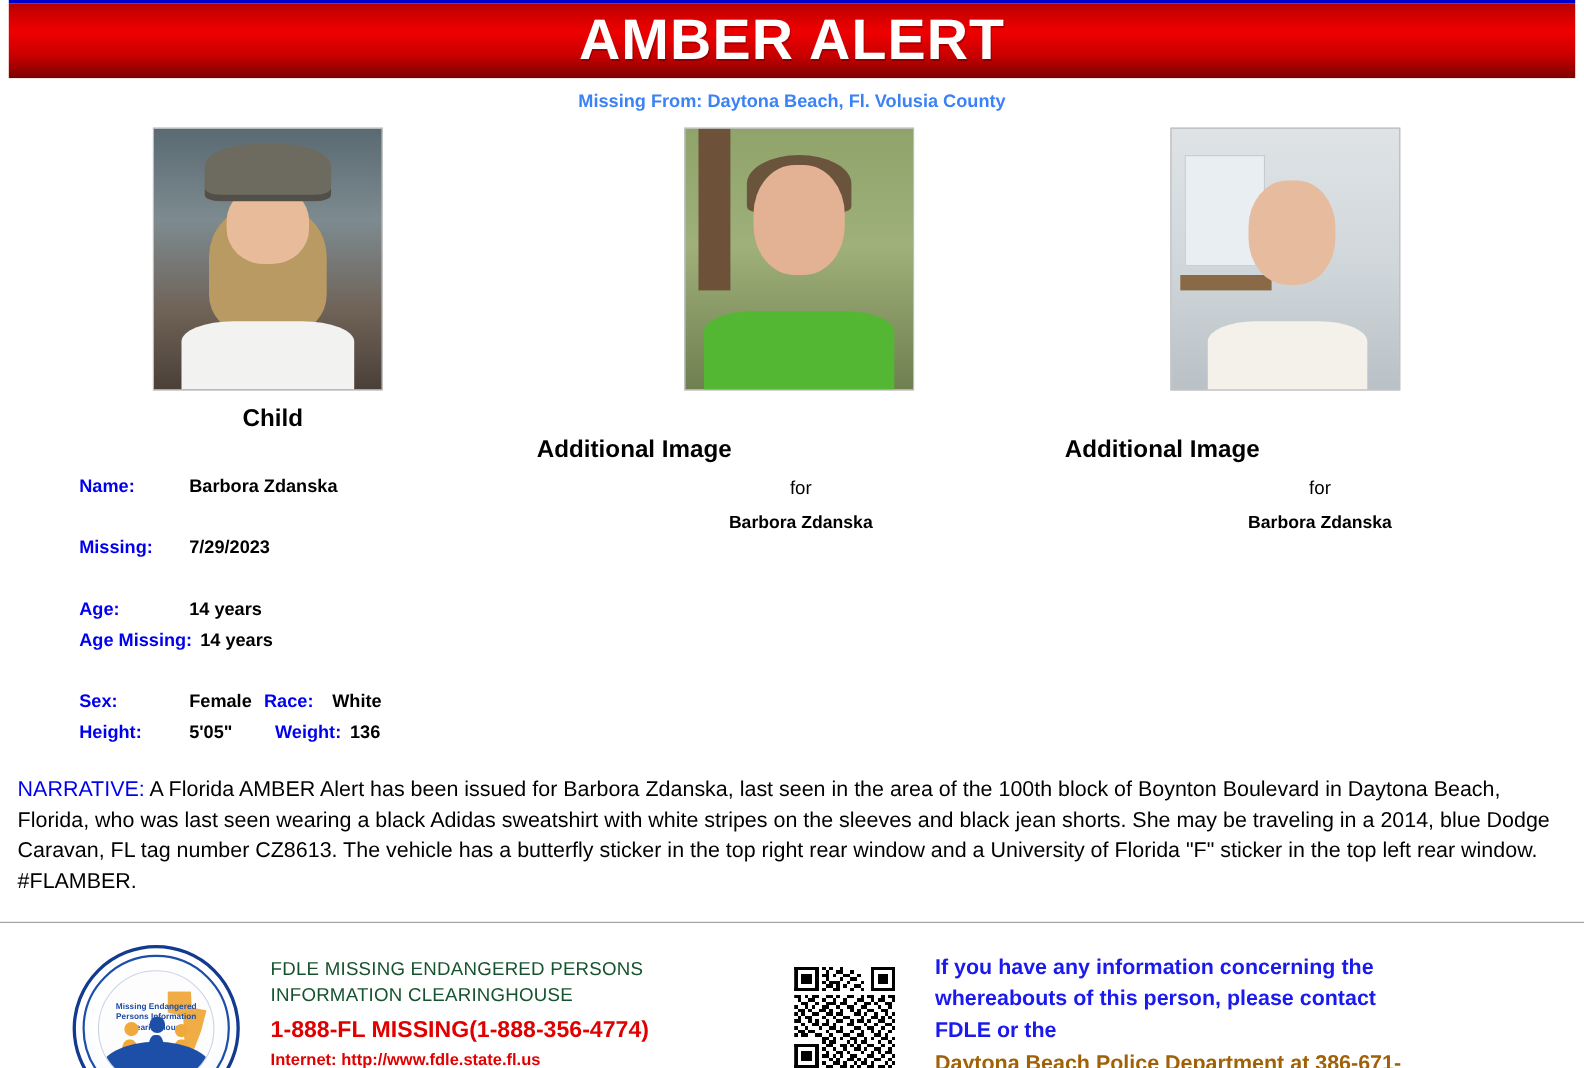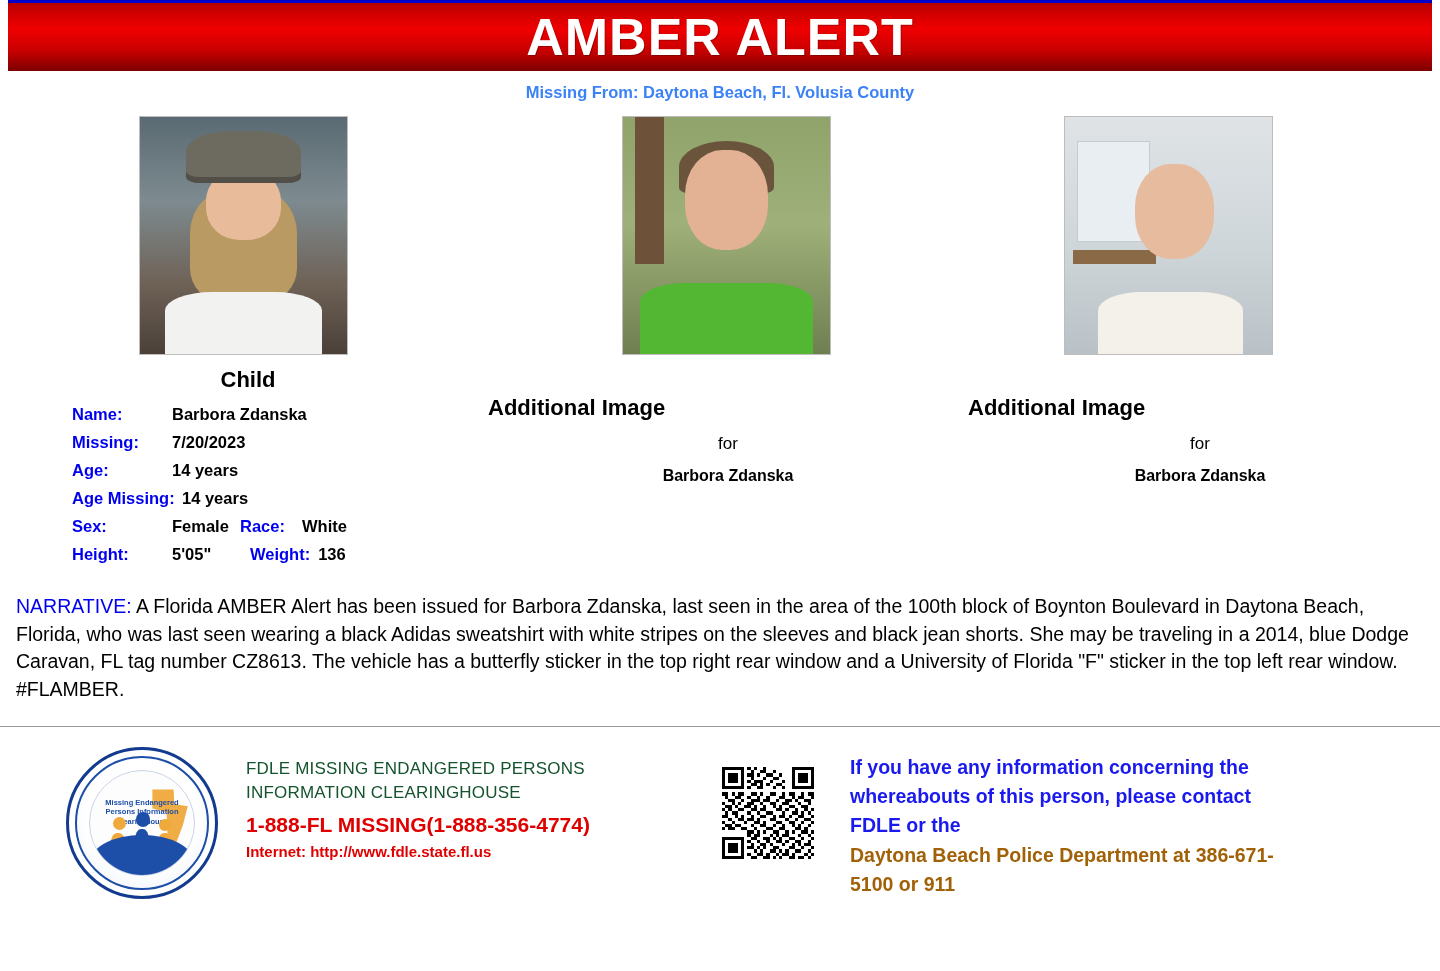--- a/index.html
+++ b/index.html
@@ -146,21 +146,21 @@
     font-weight: bold;
   }
   .frow {
     display: flex;
     align-items: baseline;
     margin-bottom: 9px;
     white-space: nowrap;
   }
   .flabel { color: #0000ee; }
   .fvalue { color: #000000; }
-  .w-name   { width: 100px; }
+  .w-name   { width: 100px; margin-top: 28px; }
   .w-label2 { width: 102px; }
   .w-val2   { width: 68px; }
   .w-lbl-r  { width: 62px; }
   .w-hgt    { width: 100px; }
   .w-hgtval { width: 78px; }
   .gap8 { margin-left: 8px; }
 
   
   .narrative {
     margin: 20px 8px 0 8px;
@@ -332,21 +332,21 @@
         </div>
         <div class="child-title">Child</div>
 
         <div class="fields">
           <div class="frow">
             <span class="flabel w-name">Name:</span>
             <span class="fvalue">Barbora Zdanska</span>
           </div>
           <div class="frow">
             <span class="flabel w-name">Missing:</span>
-            <span class="fvalue">7/20/2023</span>
+            <span class="fvalue">7/29/2023</span>
           </div>
           <div class="frow">
             <span class="flabel w-name">Age:</span>
             <span class="fvalue">14 years</span>
           </div>
           <div class="frow">
             <span class="flabel w-label2">Age Missing:</span>
             <span class="fvalue gap8">14 years</span>
           </div>
           <div class="frow">

